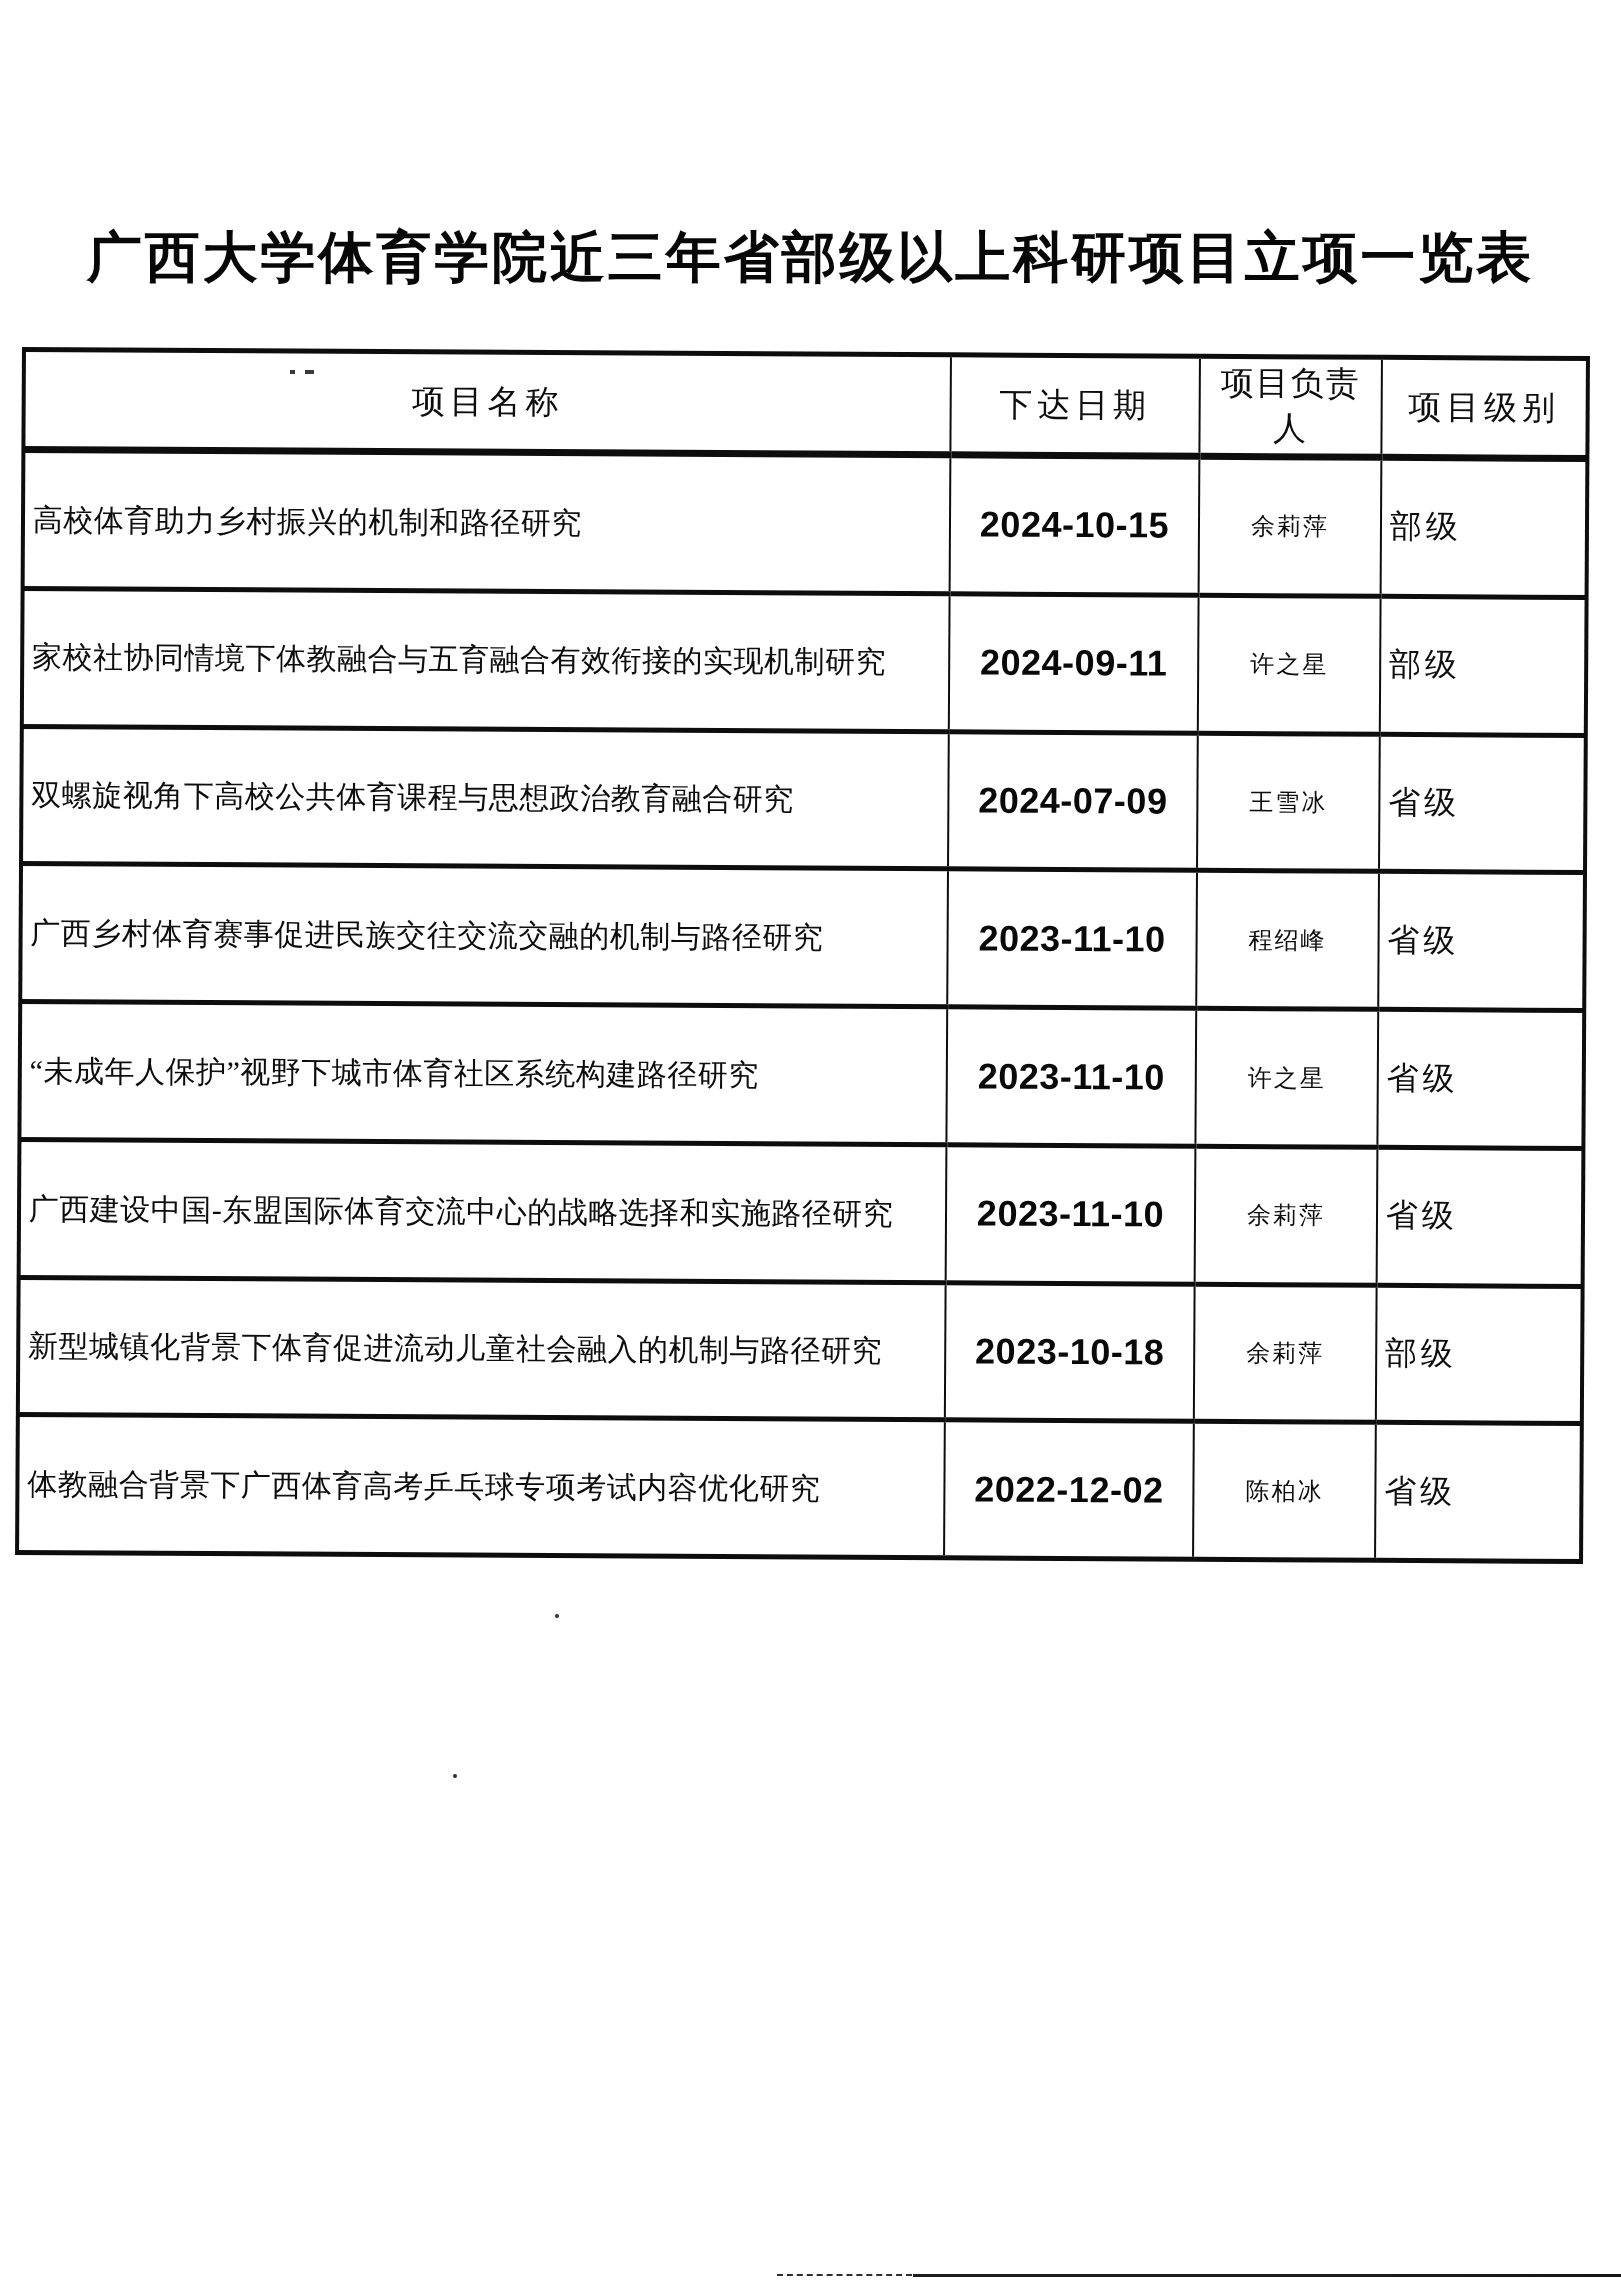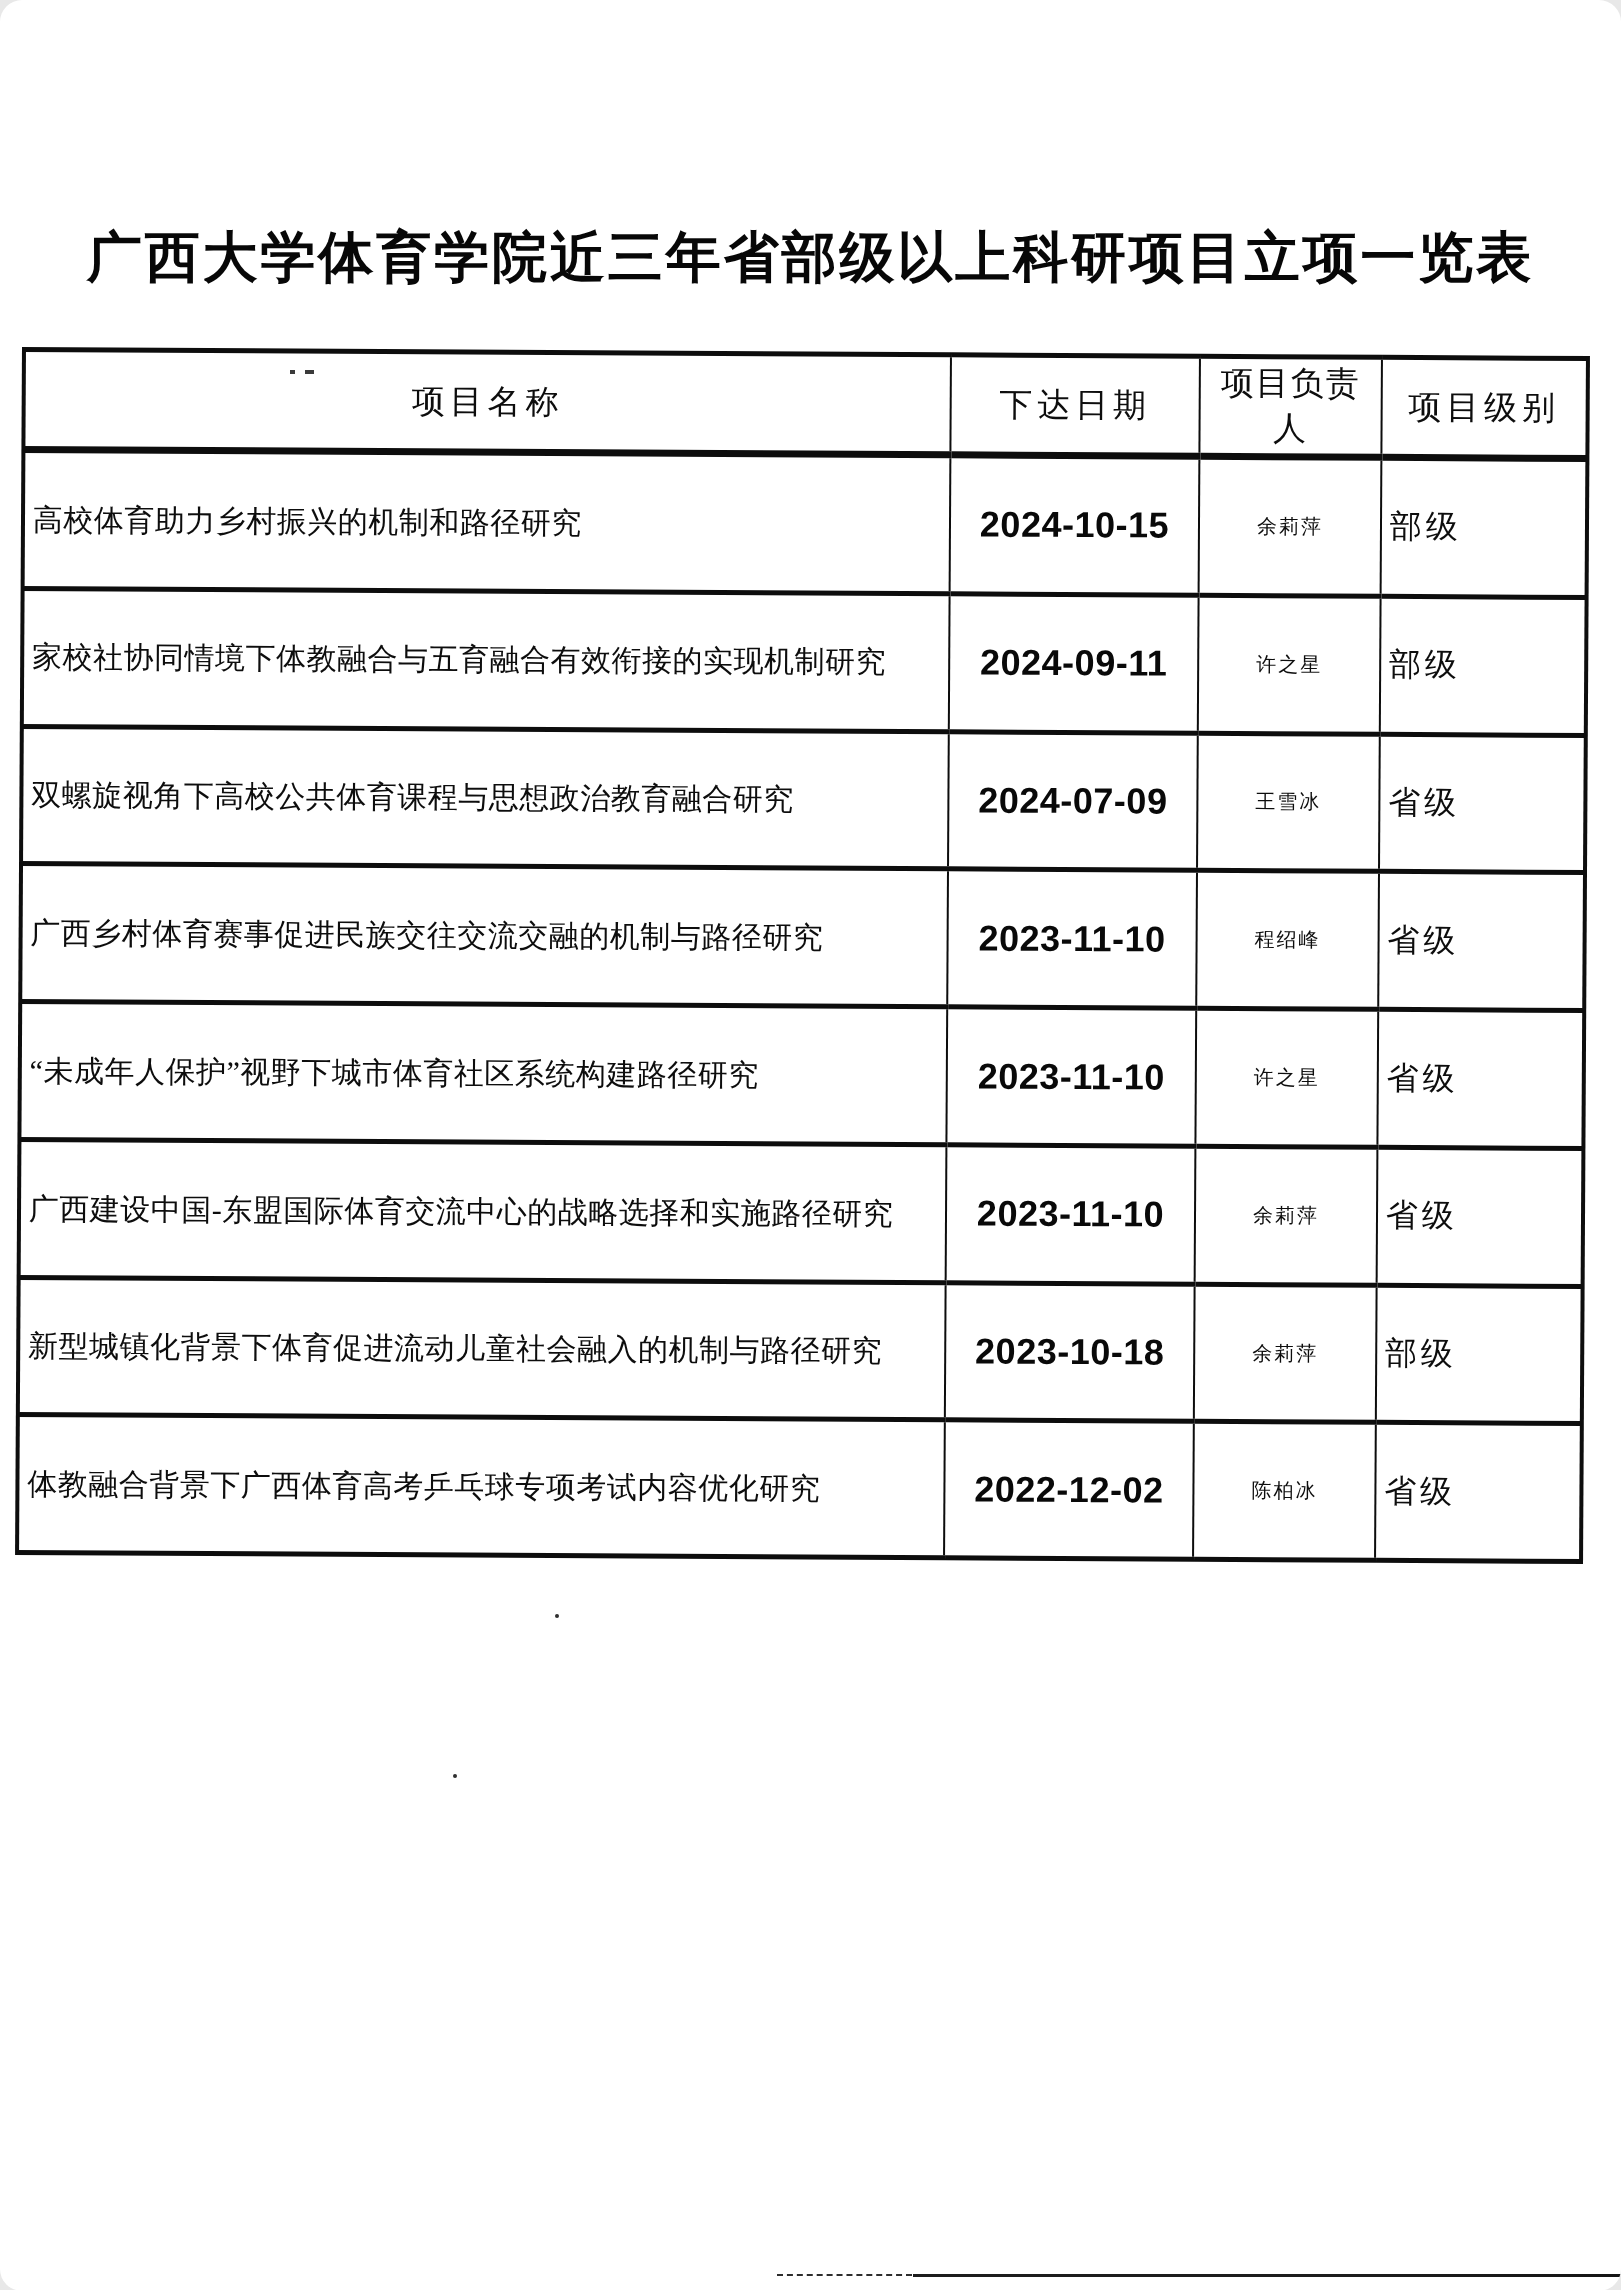--- a/index.html
+++ b/index.html
@@ -8,21 +8,20 @@
     background: #e8e8e8;
   }
   .sheet {
     position: relative;
     width: 1621px;
     height: 2291px;
     background: #ffffff;
     overflow: hidden;
     color: #0d0d0d;
     font-family: "Liberation Serif", "DejaVu Serif", serif;
-    border-radius: 22px;
   }
   .doc-title {
     position: absolute;
     top: 222px;
     left: 0;
     width: 100%;
     margin: 0;
     text-align: center;
     font-size: 55px;
     line-height: 1.3;
@@ -76,21 +75,21 @@
   td.c-date {
     text-align: center;
     font-family: "Liberation Sans", "DejaVu Sans", sans-serif;
     font-weight: 700;
     font-size: 36px;
     letter-spacing: 0.5px;
     color: #090909;
   }
   td.c-leader {
     text-align: center;
-    font-size: 20px;
+    font-size: 24px;
     letter-spacing: 2px;
   }
   td.c-level {
     text-align: left;
     font-size: 32px;
     letter-spacing: 3.9px;
   }
   
   .artifact { position: absolute; pointer-events: none; }
   .mark-header {

